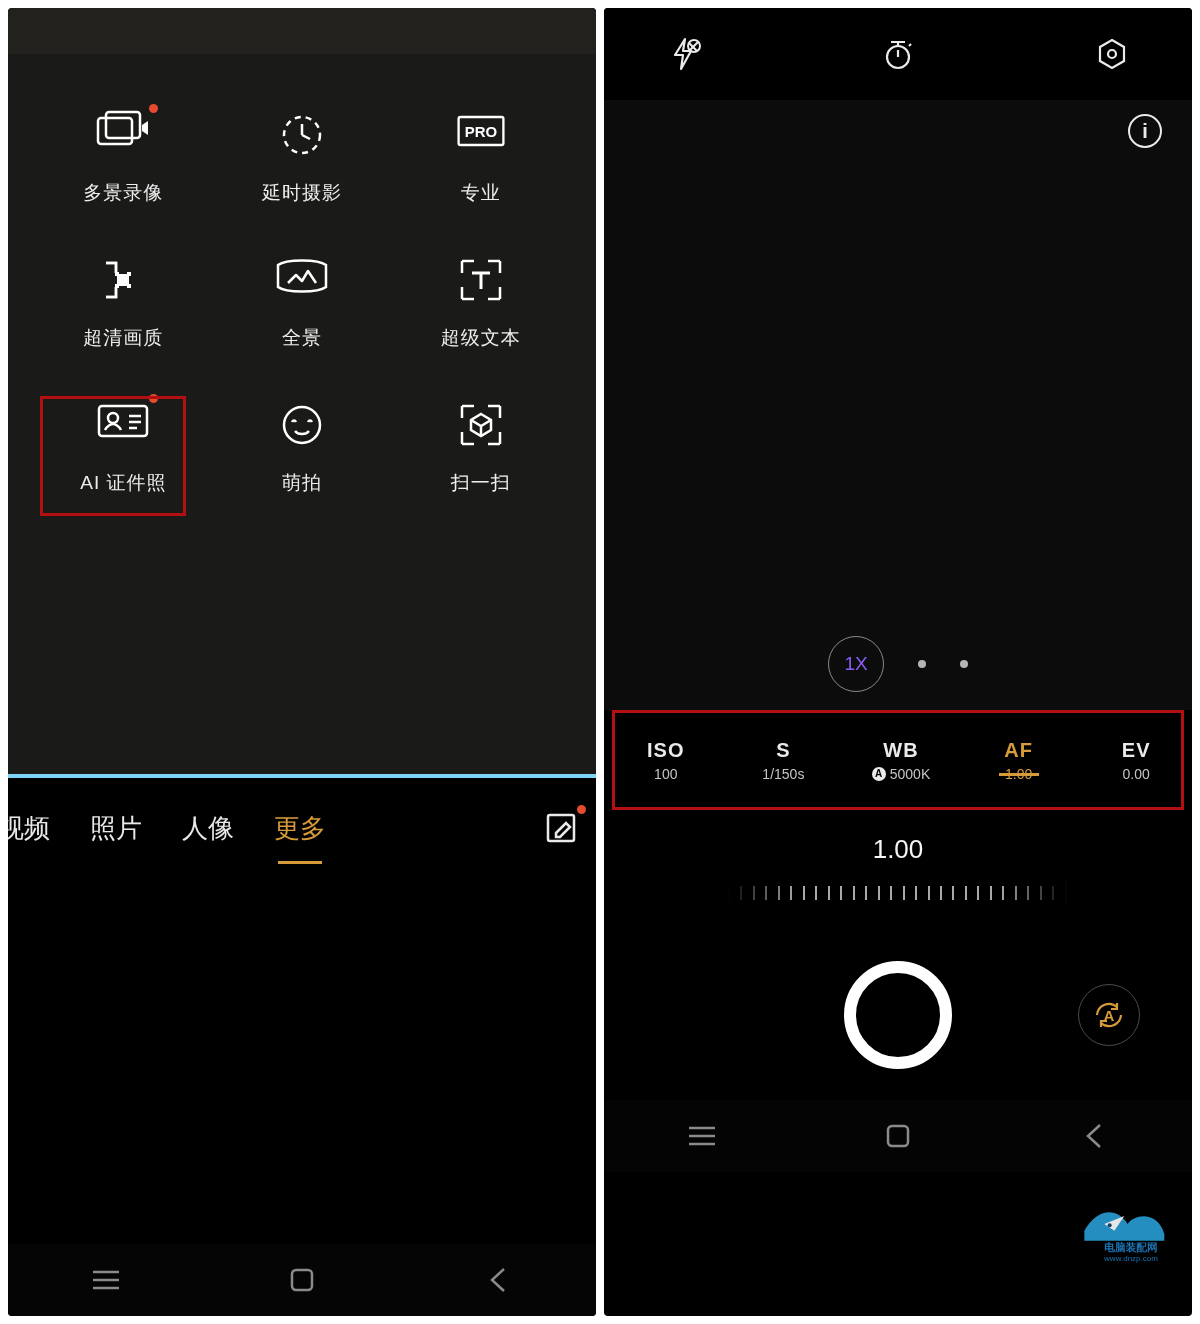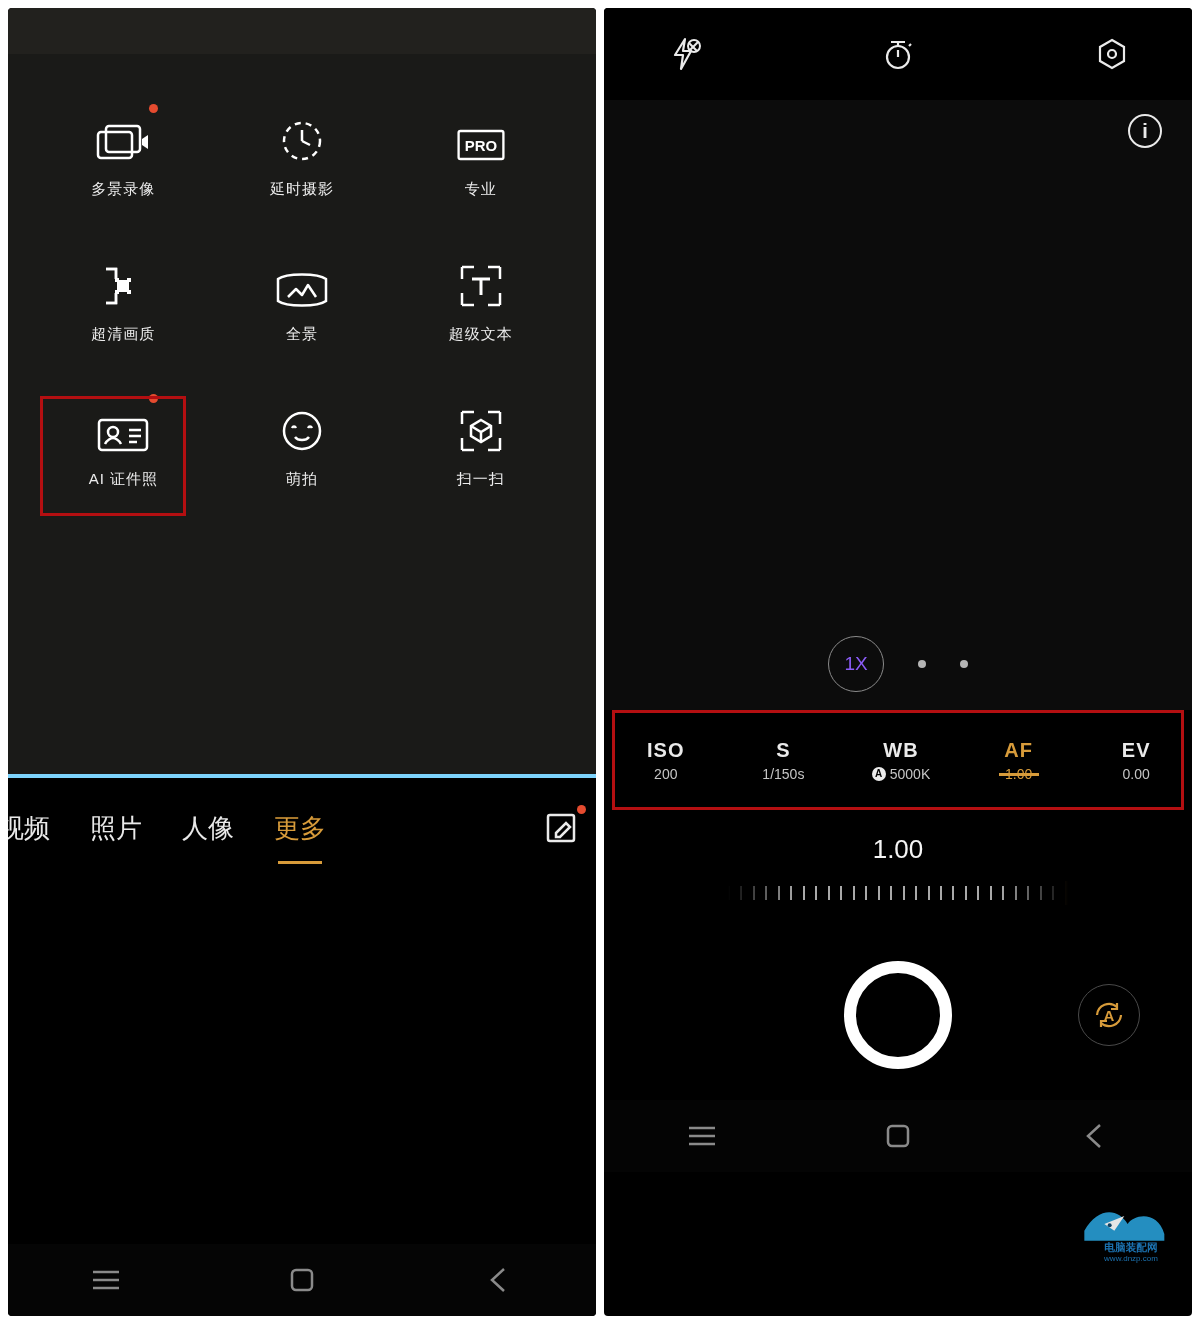--- a/index.html
+++ b/index.html
@@ -33,24 +33,24 @@
   .grid{
     position:absolute;inset:0;padding:56px 26px 30px 26px;
     display:grid;grid-template-columns:repeat(3,1fr);grid-auto-rows:145px;
     justify-items:center;align-items:start;
   }
   .mode{
     width:150px;display:flex;flex-direction:column;align-items:center;gap:14px;
     position:relative;
   }
   .mode .icon{
-    width:56px;height:56px;display:flex;align-items:flex-end;justify-content:center;
+    width:56px;height:56px;display:flex;align-items:flex-start;justify-content:center;
     color:#fdba74;
   }
-  .mode .label{color:#ededed;font-size:15px;letter-spacing:1px;}
+  .mode .label{color:#ededed;font-size:19px;letter-spacing:1px;}
   .dot{position:absolute;top:-6px;right:40px;width:9px;height:9px;border-radius:50%;background:#e54b2f;}
   .highlight-box{
     position:absolute;border:3px solid var(--highlight);pointer-events:none;
   }
   .left .highlight-box{left:32px;top:342px;width:146px;height:120px;}
   .left .tabbar{
     height:104px;background:#000;display:flex;align-items:center;
     padding:0 18px 0 0;gap:40px;justify-content:flex-start;
     border-top:4px solid #7dd3fc;
   }
@@ -354,21 +354,21 @@
         <span class="zoom-dot"></span>
         <span class="zoom-dot"></span>
       </div>
     </div>
 
     <div class="pro-strip">
       <div class="highlight-box"></div>
 
       <div class="pro-item">
         <span class="k">ISO</span>
-        <span class="v">200</span>
+        <span class="v">100</span>
       </div>
       <div class="pro-item">
         <span class="k">S</span>
         <span class="v">1/150s</span>
       </div>
       <div class="pro-item">
         <span class="k">WB</span>
         <span class="v">
           <span style="display:inline-flex;width:14px;height:14px;border-radius:50%;background:#eaeaea;color:#000;font-size:10px;align-items:center;justify-content:center;font-weight:700">A</span>
           <span>5000K</span>

